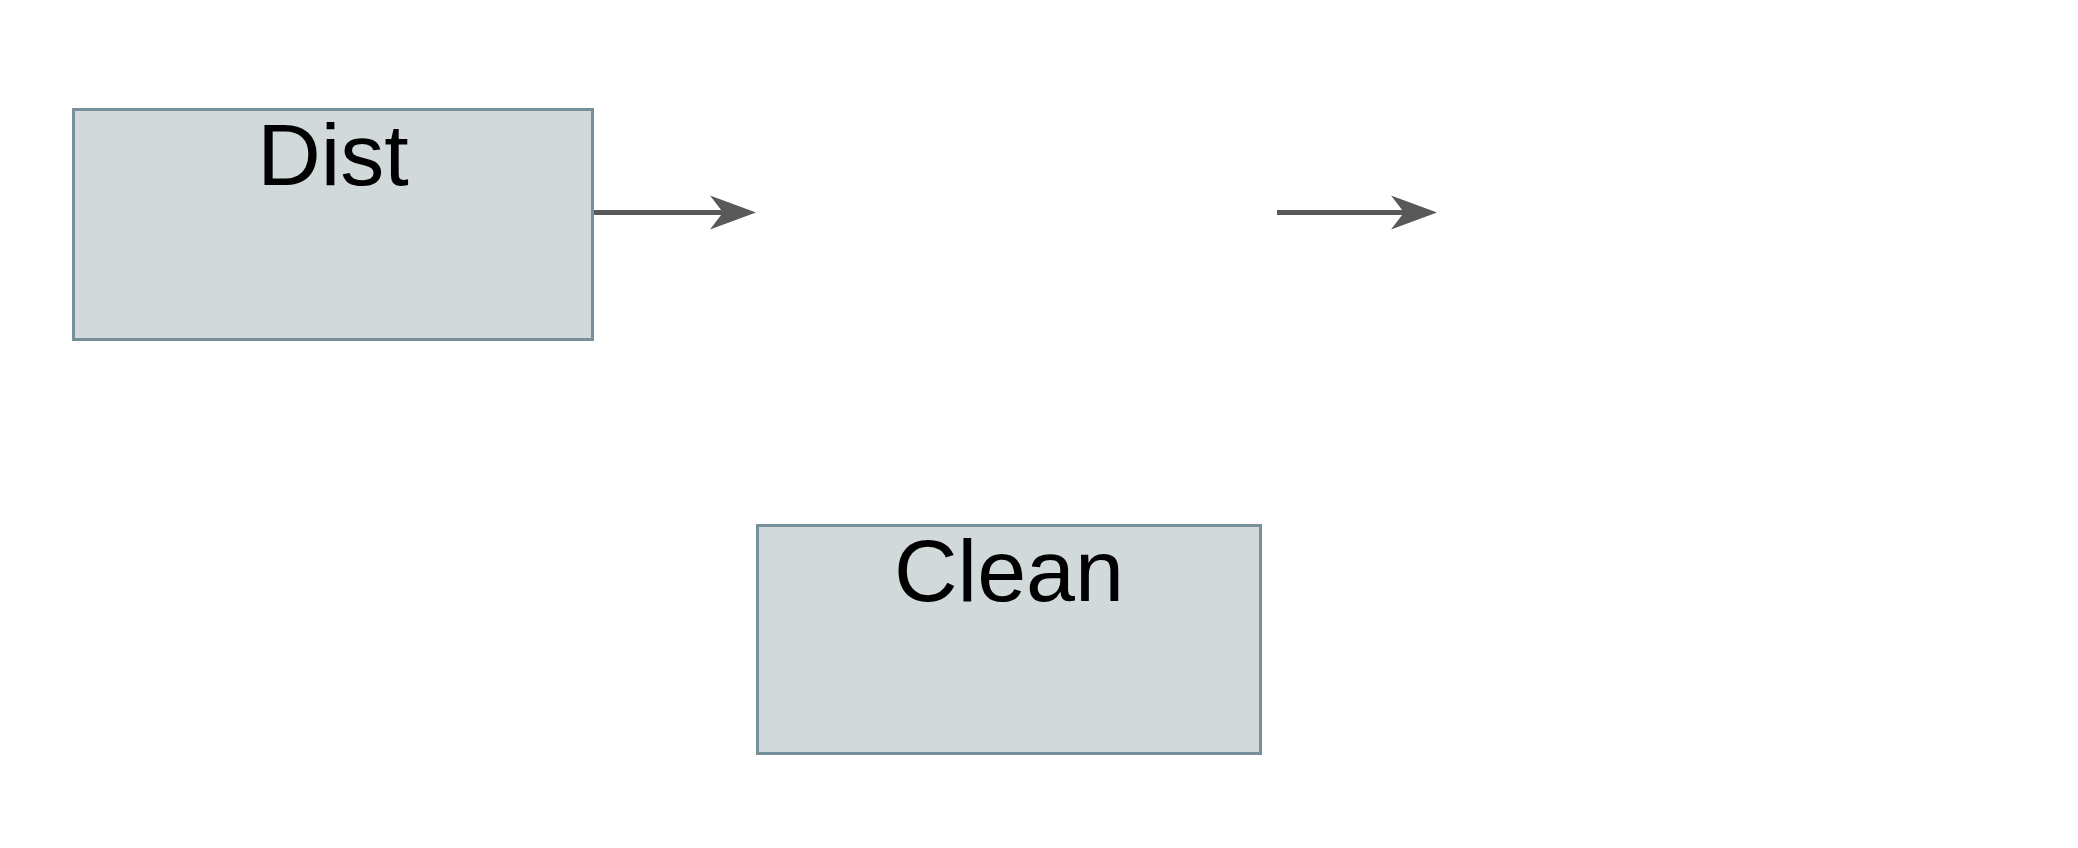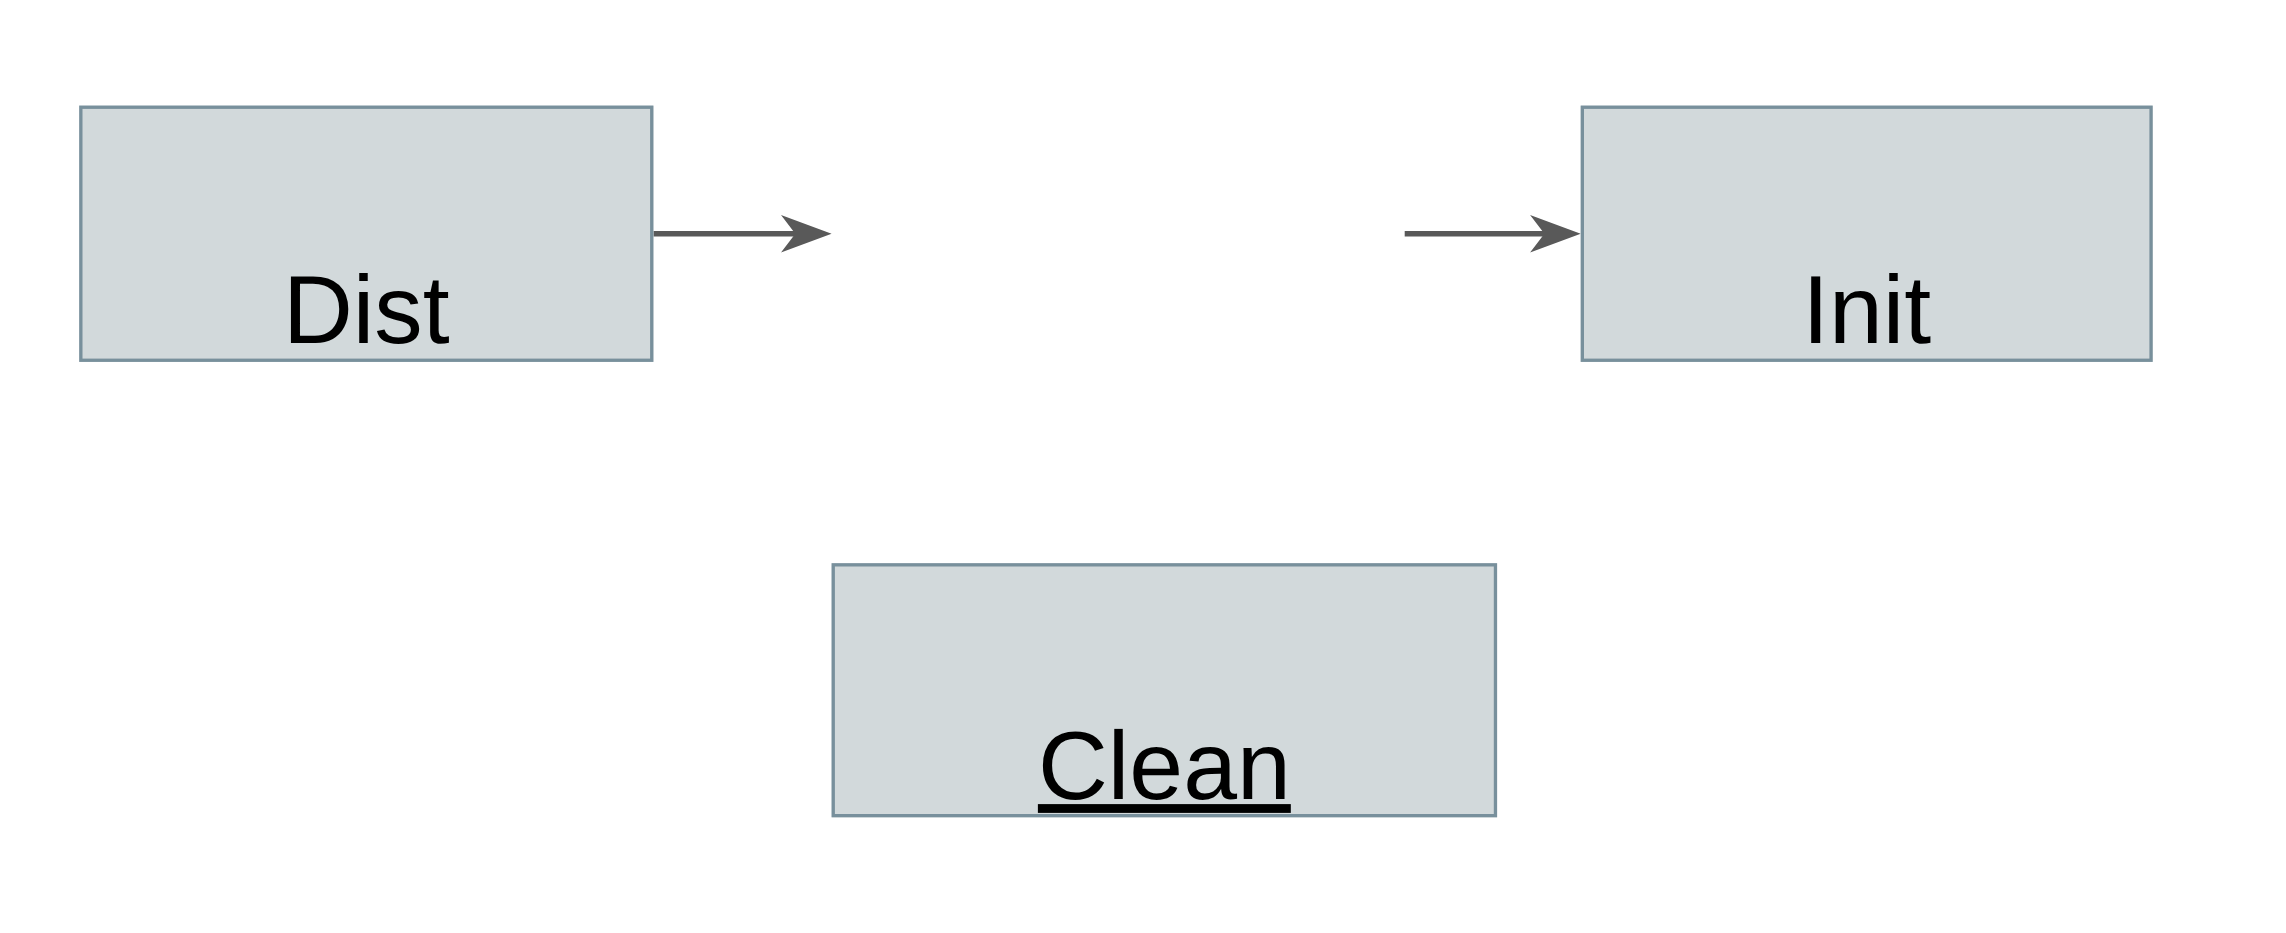--- a/index.html
+++ b/index.html
@@ -26,22 +26,23 @@
     width: 2078px;
     height: 848px;
     pointer-events: none;
   }
   .node {
     position: absolute;
     box-sizing: border-box;
     background: var(--node-fill, #d2d9db);
     border: 3px solid var(--node-border, #78909c);
     display: flex;
-    align-items: flex-end;
+    align-items: flex-start;
     justify-content: center;
+    margin-top: 12px;
   }
   .node-label {
     font-size: 88px;
     line-height: 1;
     color: var(--text-color, #000000);
     letter-spacing: 0px;
     white-space: nowrap;
   }
 </style>
 </head>
@@ -54,21 +55,18 @@
       <path d="M 756 212.5 L 710 195.5 L 723 212.5 L 710 229.5 Z" fill="#595959"></path>
       <line x1="1277" y1="212.5" x2="1407" y2="212.5" stroke="#595959" stroke-width="5"></line>
       <path d="M 1437 212.5 L 1391 195.5 L 1404 212.5 L 1391 229.5 Z" fill="#595959"></path>
     </svg>
 
   <div class="node" style="left: 72px; top: 96px; width: 522px; height: 233px;">
     <span class="node-label">Dist</span>
   </div>
 
 
-  <div class="node" style="left: 1437px; top: 96px; width: 520px; height: 233px;">
-    <span class="node-label">Init</span>
-  </div>
 
-  <div class="node" style="left: 756px; top: 512px; width: 605px; height: 231px; text-decoration: underline;">
+  <div class="node" style="left: 756px; top: 512px; width: 506px; height: 231px;">
     <span class="node-label">Clean</span>
   </div>
 
 </div>
 
 </body></html>

